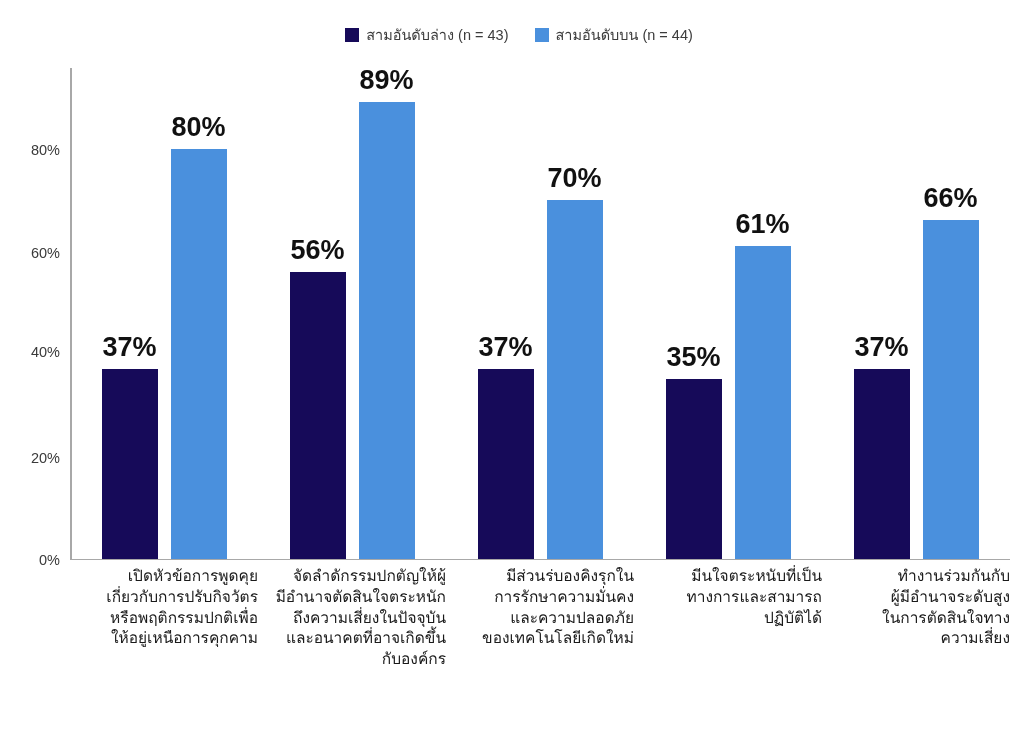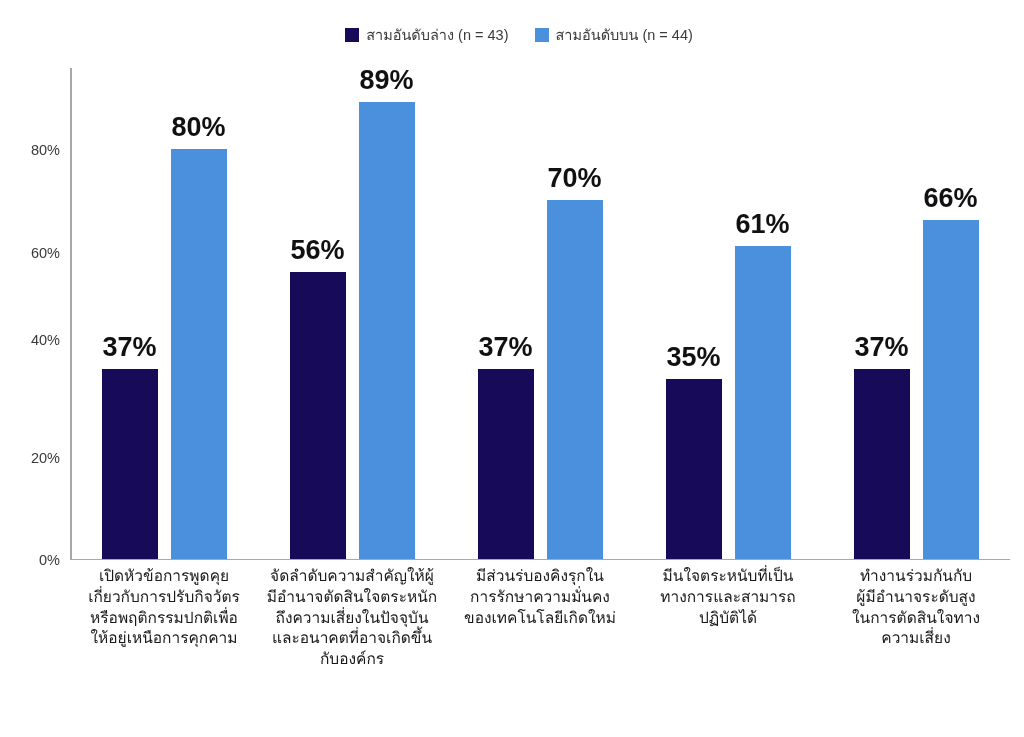--- a/index.html
+++ b/index.html
@@ -120,21 +120,21 @@
   .catlabels {
     position: absolute;
     left: 70px;
     top: 566px;
     width: 940px;
     height: 140px;
   }
   .catlabel {
     position: absolute;
     top: 0;
-    text-align: center;
+    text-align: right;
     font-size: 15.5px;
     line-height: 1.34;
     color: #1a1a1a;
   }
 </style>
 </head>
 <body>
 
 <div id="chart-root">
 
@@ -148,21 +148,21 @@
       <span class="legend-label">สามอันดับบน (n = 44)</span>
     </div>
   </div>
 
   <div class="plot">
     <div class="axis-y-line"></div>
     <div class="axis-x-line"></div>
     <div id="yticks">
         <div class="ytick" style="top: 492px;">0%</div>
         <div class="ytick" style="top: 389.5px;">20%</div>
-        <div class="ytick" style="top: 272px;">40%</div>
+        <div class="ytick" style="top: 284px;">40%</div>
         <div class="ytick" style="top: 184.5px; text-align: right;">60%</div>
         <div class="ytick" style="top: 82px;">80%</div>
       </div>
     <div id="bars">
         <div class="group" style="left: 0px; width: 188px;">
           <div class="bar-slot" style="left: 31.5px; height: 492px;">
             <div class="bar" title="สามอันดับล่าง (n = 43) — เปิดหัวข้อการพูดคุยเกี่ยวกับการปรับกิจวัตรหรือพฤติกรรมปกติเพื่อให้อยู่เหนือการคุกคาม: 37%" style="height: 189.625px; background: rgb(22, 10, 89);"></div>
             <div class="bar-value" style="bottom: 197.625px;">37%</div>
           </div>
           <div class="bar-slot" style="left: 100.5px; height: 492px;">
@@ -214,29 +214,30 @@
   </div>
 
   <div class="catlabels" id="catlabels">
       <div class="catlabel" style="left: 0px; width: 188px;">
         <div>เปิดหัวข้อการพูดคุย</div>
         <div>เกี่ยวกับการปรับกิจวัตร</div>
         <div>หรือพฤติกรรมปกติเพื่อ</div>
         <div>ให้อยู่เหนือการคุกคาม</div>
       </div>
       <div class="catlabel" style="left: 188px; width: 188px;">
-        <div>จัดลำดับความสำคัญให้ผู้</div>
+        <div>จัดลำดักรรมปกตัญให้ผู้</div>
         <div>มีอำนาจตัดสินใจตระหนัก</div>
         <div>ถึงความเสี่ยงในปัจจุบัน</div>
         <div>และอนาคตที่อาจเกิดขึ้น</div>
         <div>กับองค์กร</div>
       </div>
       <div class="catlabel" style="left: 376px; width: 188px;">
         <div>มีส่วนร่บองคิงรุกใน</div>
         <div>การรักษาความมั่นคง</div>
+        <div>และความปลอดภัย</div>
         <div>ของเทคโนโลยีเกิดใหม่</div>
       </div>
       <div class="catlabel" style="left: 564px; width: 188px;">
         <div>มีนใจตระหนับที่เป็น</div>
         <div>ทางการและสามารถ</div>
         <div>ปฏิบัติได้</div>
       </div>
       <div class="catlabel" style="left: 752px; width: 188px;">
         <div>ทำงานร่วมกันกับ</div>
         <div>ผู้มีอำนาจระดับสูง</div>

